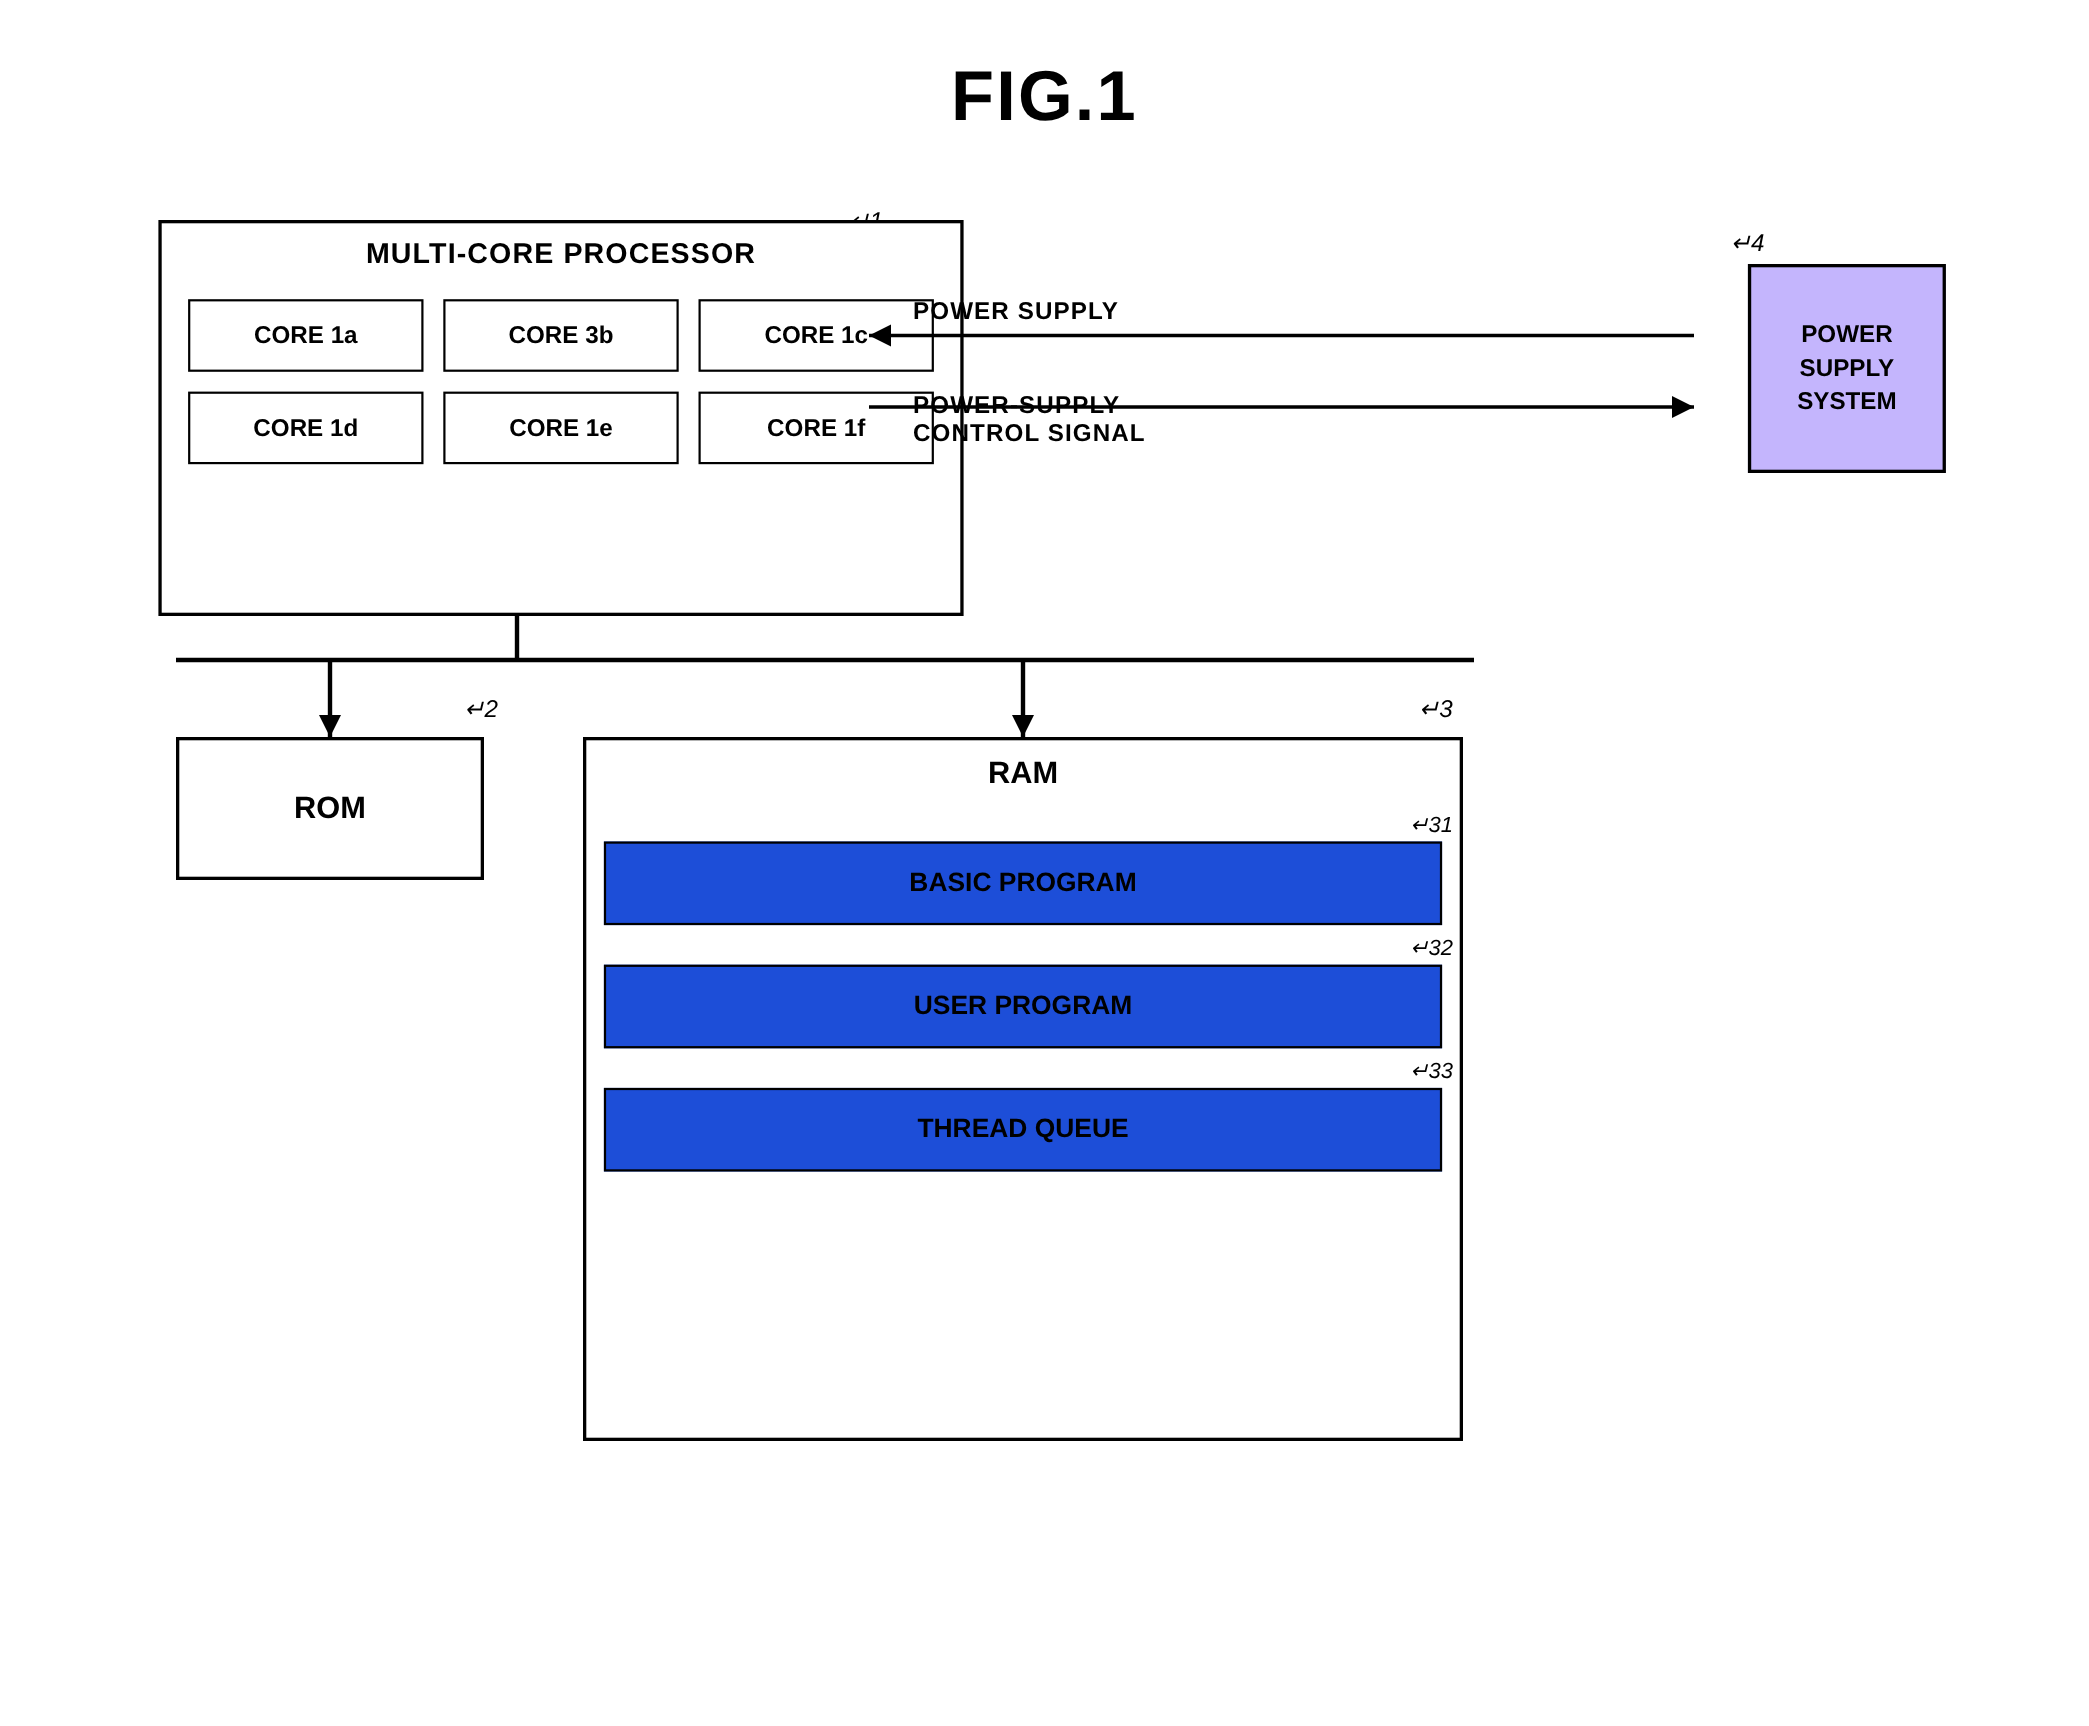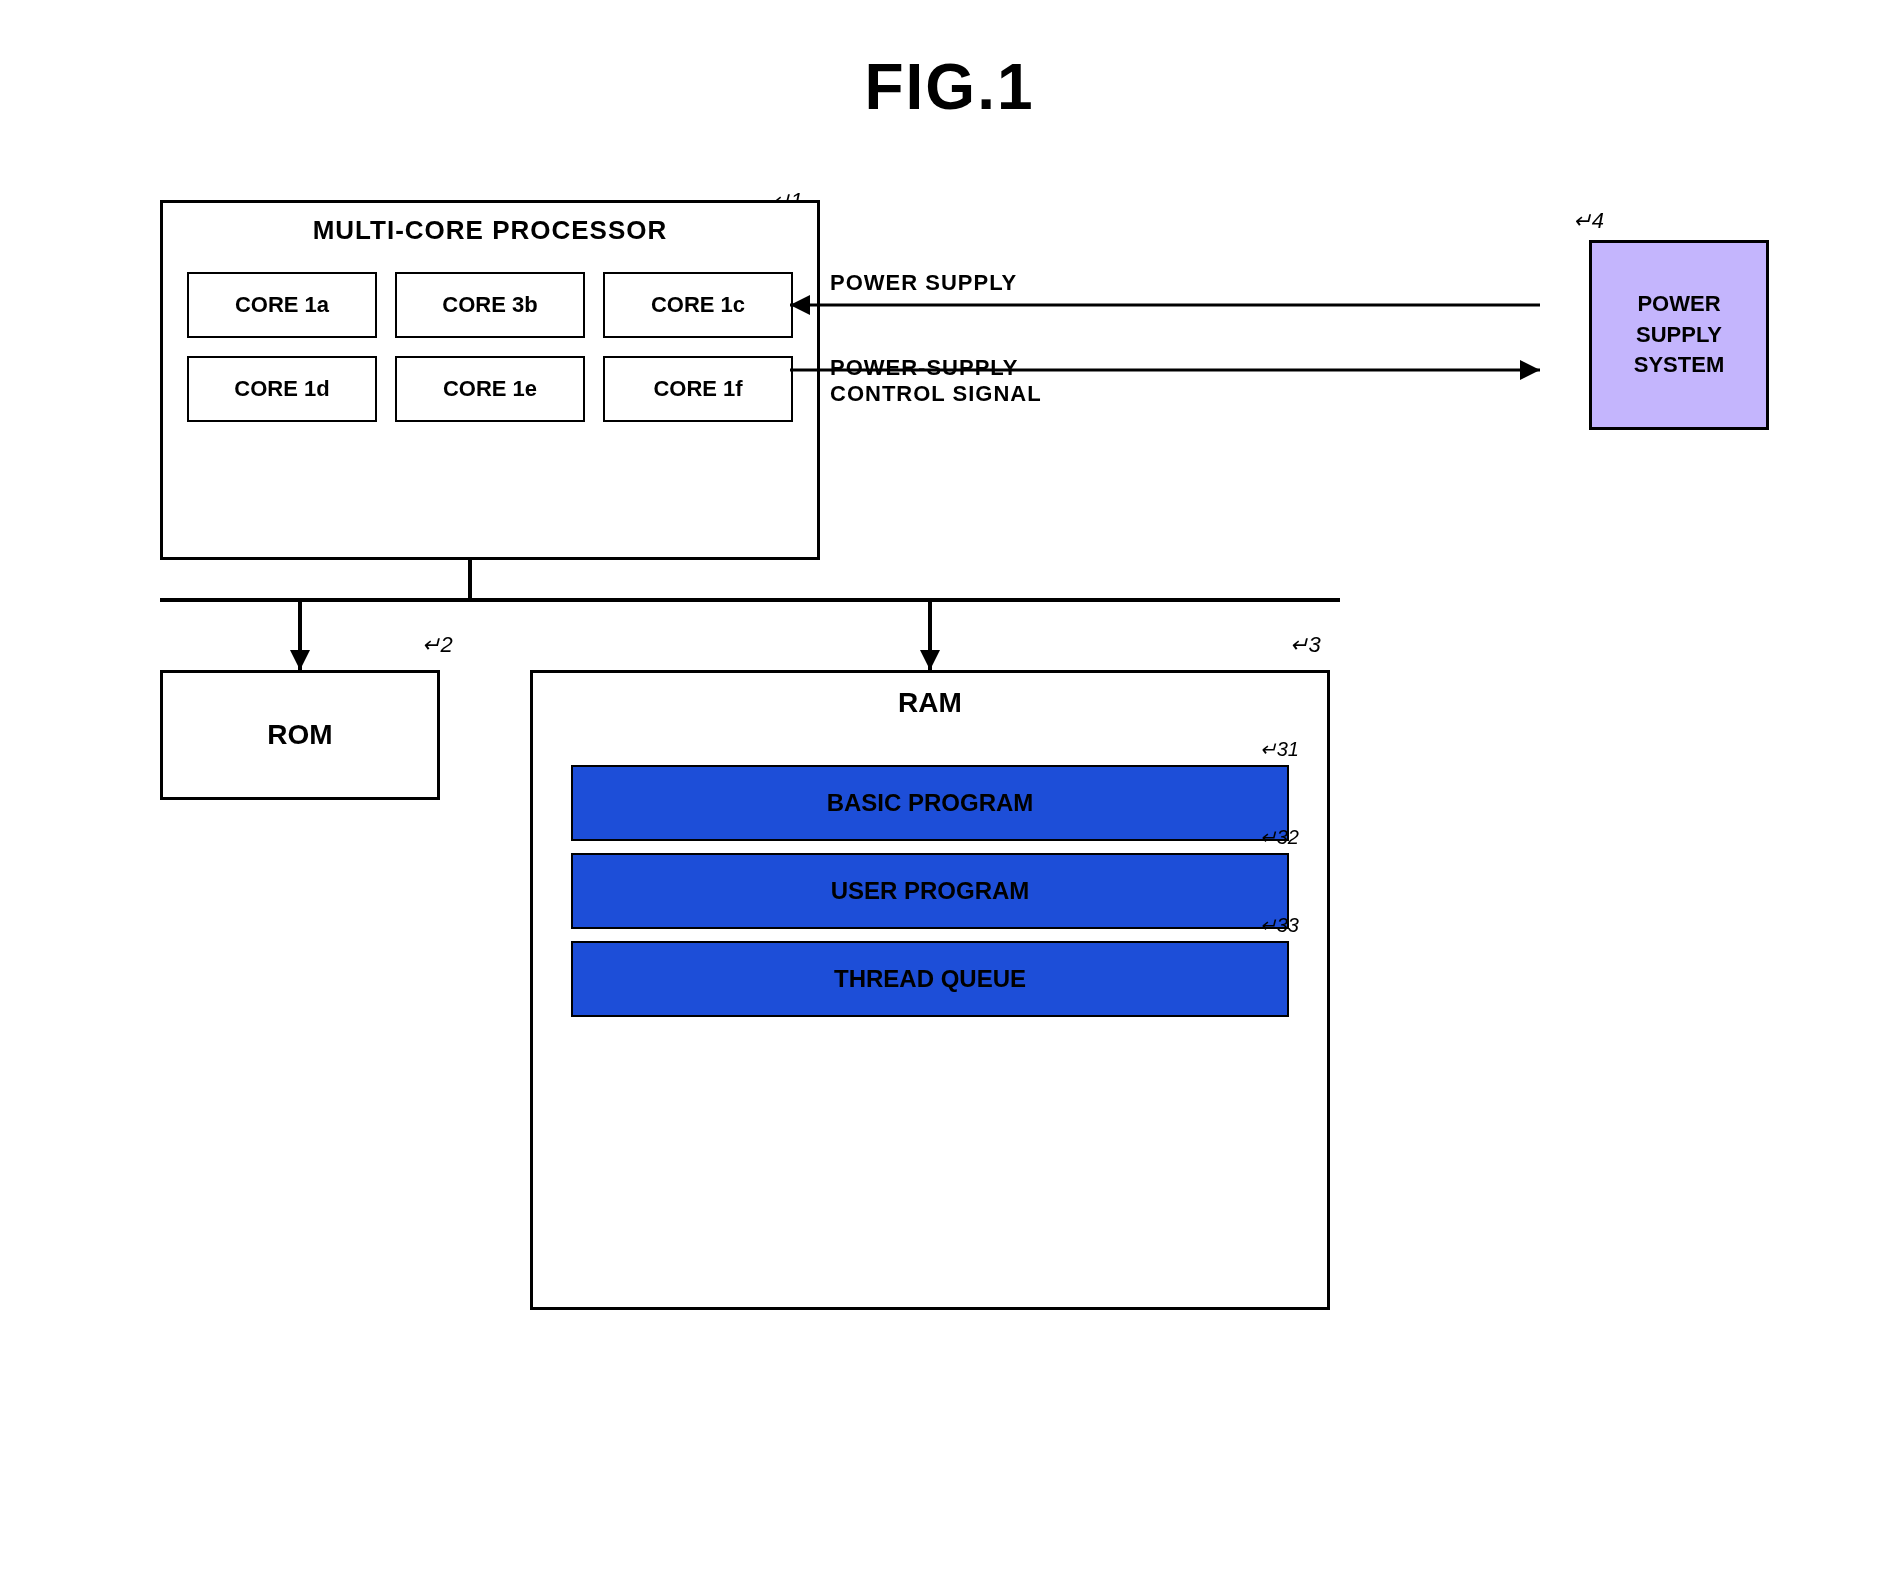--- a/index.html
+++ b/index.html
@@ -25,22 +25,22 @@
       top: 140px;
       left: 100px;
       right: 100px;
       bottom: 50px;
     }
 
     
     .mcp-block {
       position: absolute;
       top: 60px;
-      left: 60px;
-      width: 660px;
+      left: 44px;
+      width: 732px;
       height: 360px;
       border: 3px solid #000;
       background: #fff;
     }
 
     .mcp-label {
       text-align: center;
       font-size: 26px;
       font-weight: bold;
       padding-top: 12px;
@@ -125,22 +125,22 @@
     .ram-label {
       text-align: center;
       font-size: 28px;
       font-weight: bold;
       padding-top: 14px;
     }
 
     .ram-inner {
       display: flex;
       flex-direction: column;
-      gap: 12px;
-      padding: 36px 38px;
+      gap: 36px;
+      padding: 36px 16px;
       margin-top: 10px;
     }
 
     .ram-sub-block {
       border: 2px solid #000;
       background: #1d4ed8;
       text-align: center;
       font-size: 24px;
       font-weight: bold;
       padding: 22px 10px;

